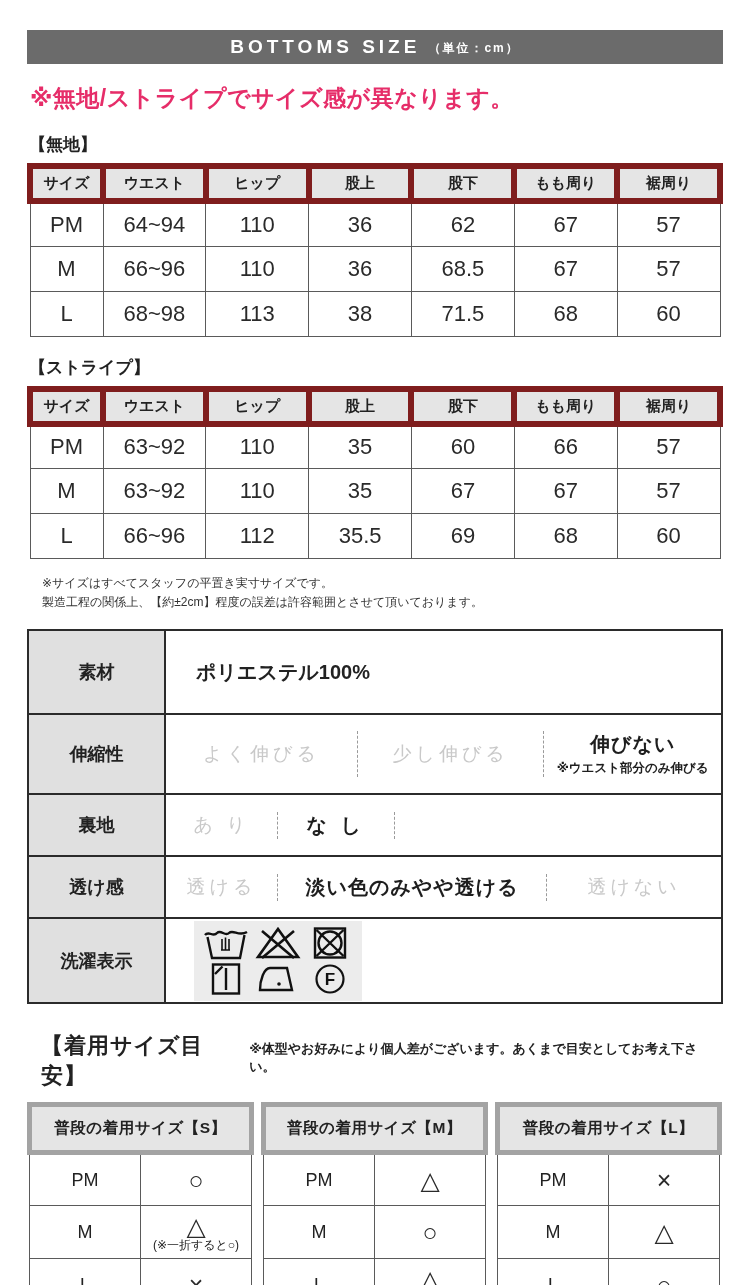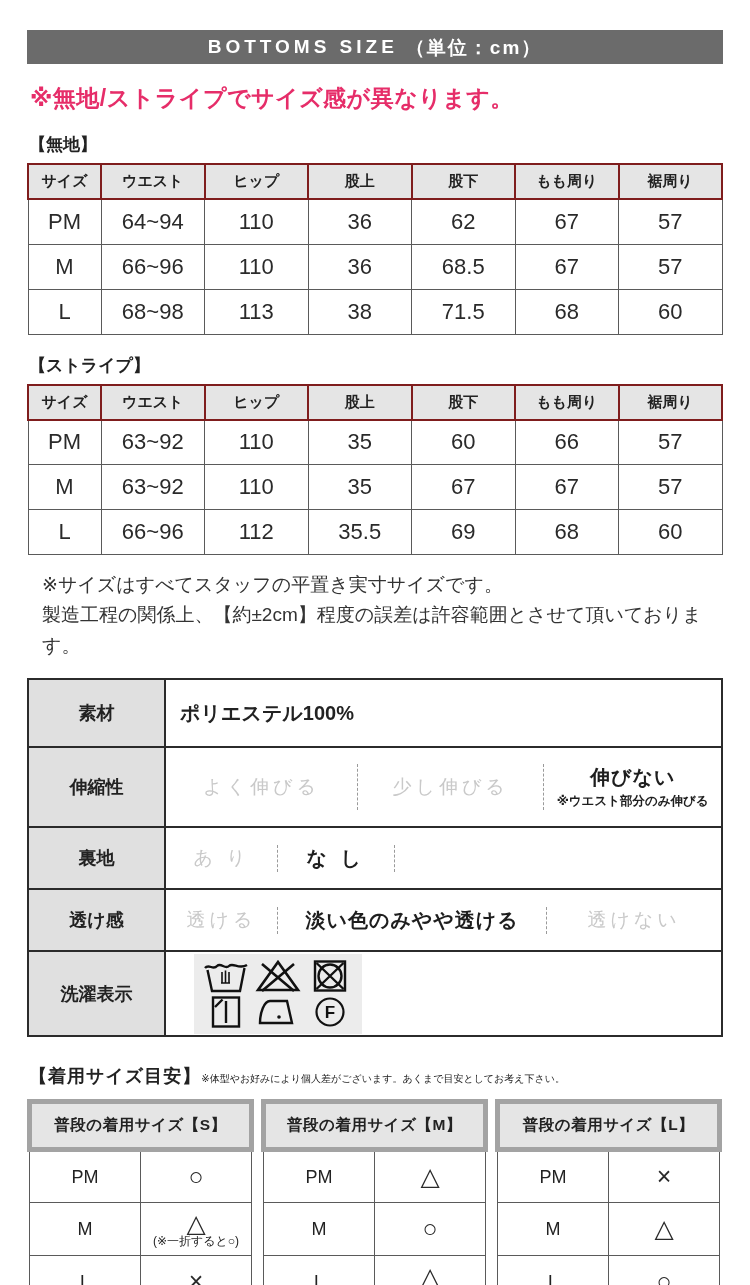--- a/index.html
+++ b/index.html
@@ -10,80 +10,80 @@
     color: #222;
   }
   .page { width: 750px; padding: 30px 27px 30px; }
 
   
   .title-bar {
     height: 34px; background: #6b6b6b; color: #fff;
     display: flex; align-items: center; justify-content: center; gap: 8px;
   }
   .title-main { font-size: 19px; font-weight: bold; letter-spacing: 4px; }
-  .title-unit { font-size: 19px; font-weight: bold; letter-spacing: 2px; padding-top: 2px; }
+  .title-unit { font-size: 12px; font-weight: bold; letter-spacing: 2px; padding-top: 2px; }
 
   
   .notice {
     margin: 19px 0 12px 3px;
     color: #e62d69; font-size: 23px; font-weight: bold; letter-spacing: 0.5px;
   }
 
   
   .tbl-label { margin: 19px 0 7px 2px; font-size: 17px; font-weight: bold; }
   table.size {
     width: 696px; border-collapse: collapse; table-layout: fixed;
     text-align: center;
   }
   table.size th {
-    background: #e5e5e5; border: 2px solid #7f1d1d;
+    background: #e5e5e5; border: 6px solid #7f1d1d;
     font-size: 15px; font-weight: bold; height: 35px;
   }
   table.size td {
     border: 1px solid #5a5a5a; font-size: 22px; height: 45px; color: #2a2a2a;
   }
   table.size col.c-size { width: 73px; }
 
   
-  .size-note { margin: 15px 0 17px 15px; font-size: 19px; line-height: 1.6; color: #333; }
+  .size-note { margin: 15px 0 17px 15px; font-size: 12px; line-height: 1.6; color: #333; }
 
   
   table.spec { width: 696px; border-collapse: collapse; table-layout: fixed; }
   table.spec td { border: 2px solid #2b2b2b; padding: 0; }
   table.spec td.lbl {
     width: 137px; background: #e0e0e0; text-align: center;
     font-size: 18px; font-weight: bold;
   }
   .opts { display: flex; height: 100%; align-items: stretch; }
   .opt {
     display: flex; flex-direction: column; align-items: center; justify-content: center;
     color: #c9c9c9; font-size: 19px; letter-spacing: 4px; text-align: center;
   }
   .opt + .opt { border-left: 1px dashed #9a9a9a; }
   .opt.selected { color: #1e1e1e; font-weight: bold; font-size: 20px; }
   .opt .opt-sub {
     font-size: 12.5px; font-weight: bold; letter-spacing: 0; color: #1e1e1e; margin-top: 2px;
   }
   .opt-fill { flex: 1; border-left: 1px dashed #9a9a9a; }
-  .row-h1 { height: 68px; margin-top: 24px; }  
+  .row-h1 { height: 84px; margin-top: 24px; }  
   .row-h2 { height: 80px; }  
   .row-h3 { height: 62px; }  
   .row-h4 { height: 85px; }  
-  .material-val { display: flex; align-items: center; padding-left: 14px; font-size: 20px; font-weight: bold; height: 100%; }
+  .material-val { display: flex; align-items: center; padding-left: 30px; font-size: 20px; font-weight: bold; height: 100%; }
   .care-wrap { display: flex; align-items: center; height: 100%; padding-left: 28px; }
   .care-box {
     background: #ececec; padding: 5px 9px;
     display: grid; grid-template-columns: repeat(3, 46px); grid-row-gap: 2px; grid-column-gap: 6px;
   }
   .care-box svg { display: block; }
 
   
   .fit-heading { margin: 27px 0 0 2px; display: flex; align-items: baseline; }
-  .fit-heading .fh-main { font-size: 18px; font-weight: bold; letter-spacing: 1px; }
-  .fit-heading .fh-note { font-size: 10px; font-weight: normal; color: #222; }
+  .fit-heading .fh-main { font-size: 22px; font-weight: bold; letter-spacing: 1px; margin-left: 12px; }
+  .fit-heading .fh-note { font-size: 13px; font-weight: bold; color: #222; }
   .fit-row { display: flex; gap: 7px; margin-top: 11px; }
   table.fit { width: 227px; border-collapse: collapse; table-layout: fixed; }
   table.fit th {
     background: #e5e5e5; border: 5px solid #a3a3a3;
     font-size: 15.5px; font-weight: bold; height: 48px; letter-spacing: 0.5px;
   }
   table.fit td { border: 1px solid #5a5a5a; text-align: center; }
   table.fit td.sz { width: 48px; font-size: 18px; height: 53px; }
   table.fit td.mk { font-size: 25px; color: #2a2a2a; }
   table.fit .mk-note { font-size: 12px; line-height: 1.1; margin-top: -2px; color: #222; }

